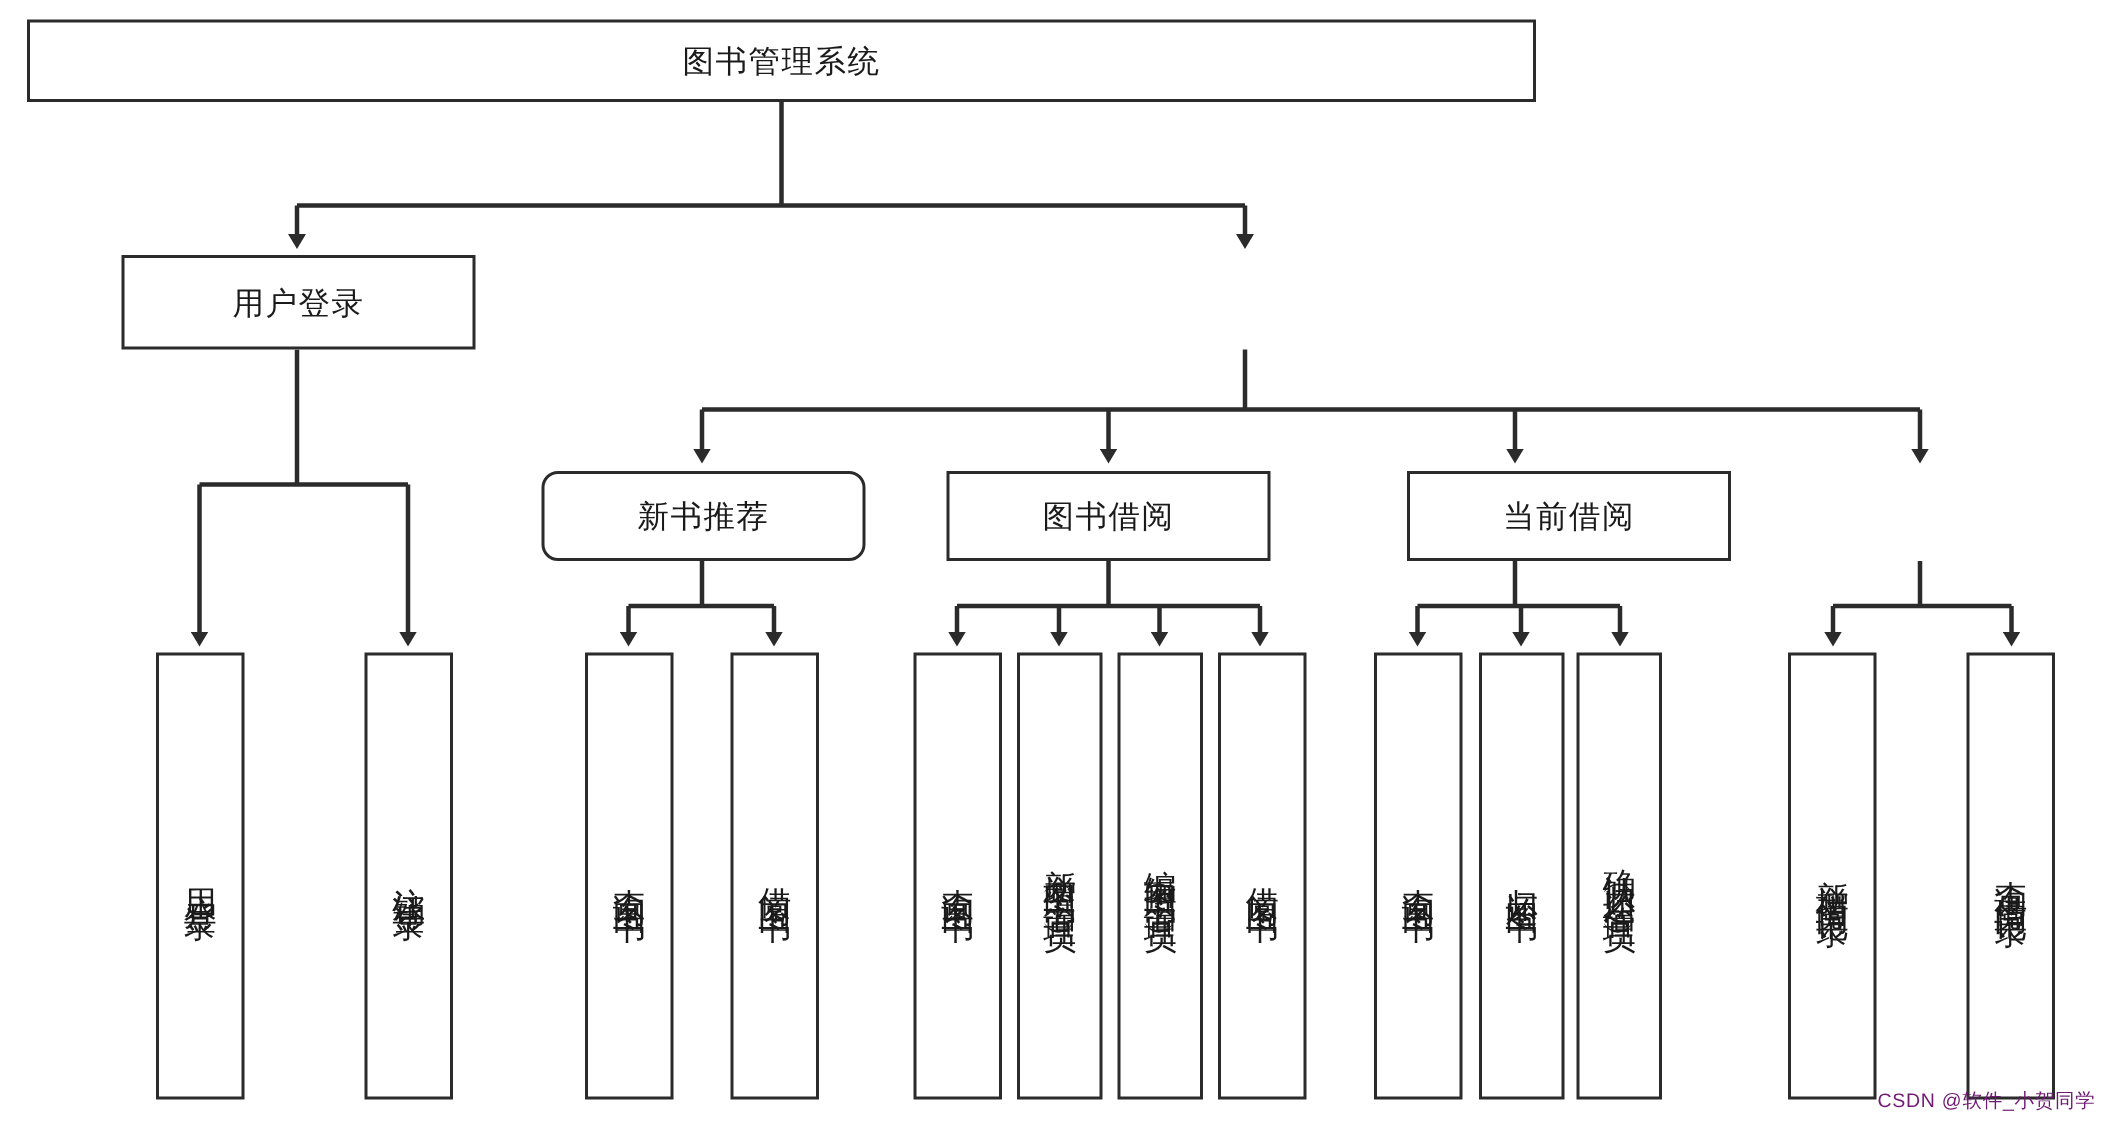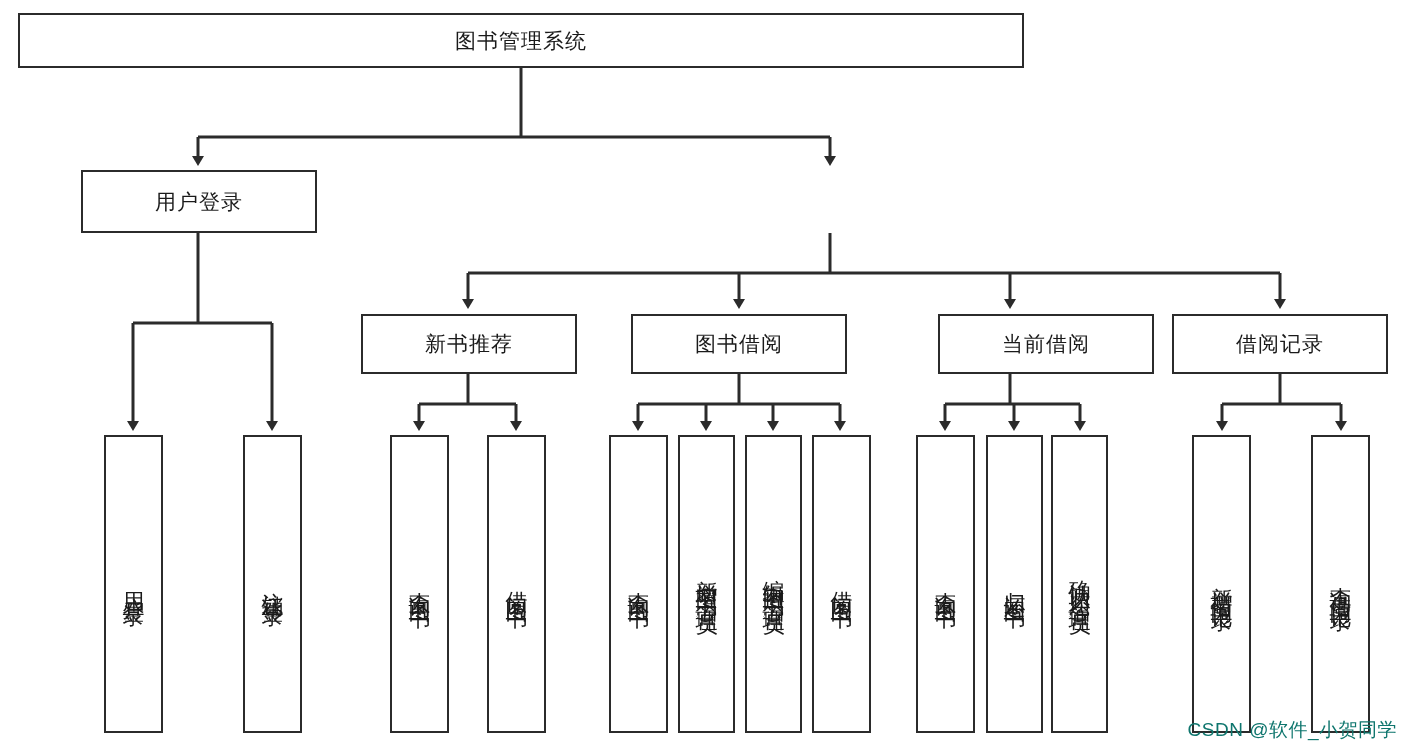--- a/index.html
+++ b/index.html
@@ -51,22 +51,22 @@
   }
   .node.vert span {
     writing-mode: vertical-rl;
     text-orientation: upright;
     display: block;
   }
   .watermark {
     position: absolute;
     right: 8px;
     bottom: 4px;
-    font-size: 19px;
-    color: #0f766e;
+    font-size: 13px;
+    color: #701a75;
     white-space: nowrap;
     letter-spacing: 0.5px;
   }
 </style>
 </head>
 <body>
 
 <div id="canvas">
 
   <svg class="wires" viewBox="0 0 1405 747" xmlns="http://www.w3.org/2000/svg">
@@ -120,31 +120,28 @@
   </svg>
 
   <div class="node horiz" style="left:18px; top:13px; width:1006px; height:55px;">
     <span>图书管理系统</span>
   </div>
 
   <div class="node horiz" style="left:81px; top:170px; width:236px; height:63px;">
     <span>用户登录</span>
   </div>
 
-  <div class="node horiz" style="left:361px; top:314px; width:216px; height:60px;">
+  <div class="node horiz" style="left:361px; top:314px; width:216px; height:60px;border-radius:11px;">
     <span>新书推荐</span>
   </div>
   <div class="node horiz" style="left:631px; top:314px; width:216px; height:60px;">
     <span>图书借阅</span>
   </div>
   <div class="node horiz" style="left:902px; top:314px; width:216px; height:60px;margin-left:36px;">
     <span>当前借阅</span>
-  </div>
-  <div class="node horiz" style="left:1172px; top:314px; width:216px; height:60px;">
-    <span>借阅记录</span>
   </div>
 
   <div class="node vert" style="left:104px; top:435px; width:59px; height:298px;">
     <span>用户登录</span>
   </div>
   <div class="node vert" style="left:243px; top:435px; width:59px; height:298px;">
     <span>注销登录</span>
   </div>
 
   <div class="node vert" style="left:390px; top:435px; width:59px; height:298px;">

